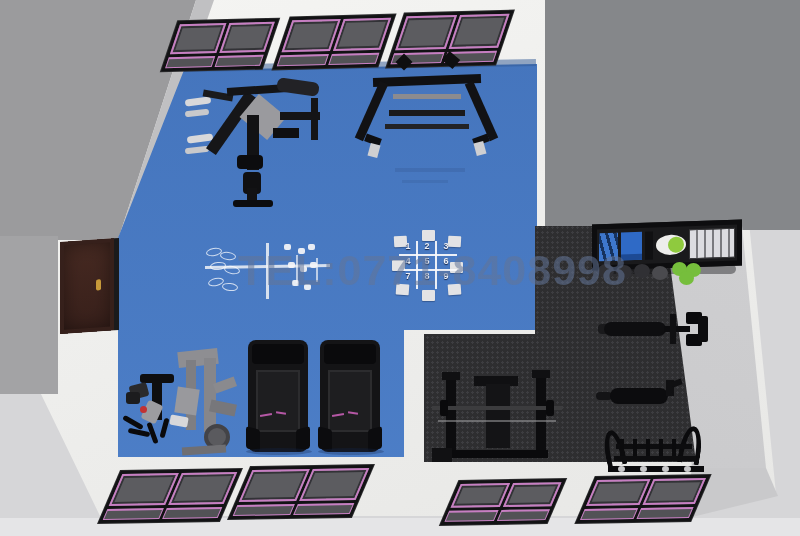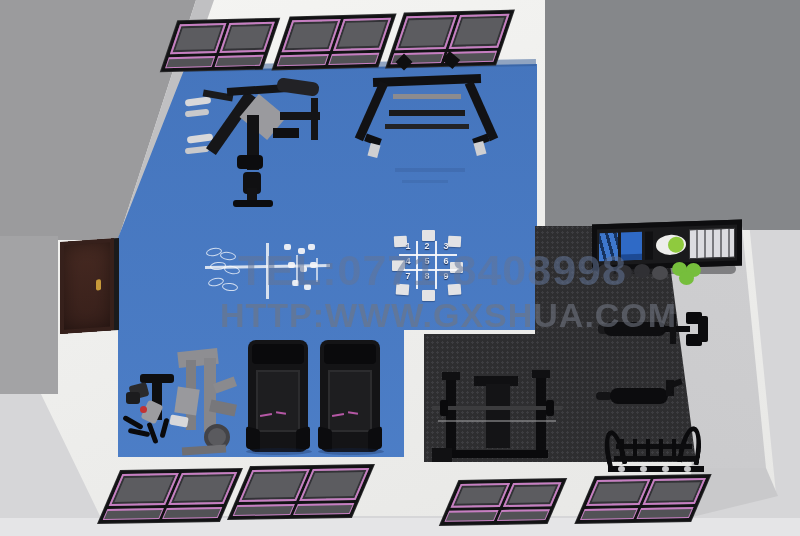--- a/index.html
+++ b/index.html
@@ -276,15 +276,14 @@
     <div class="e" style="left:14px;top:40px;width:7px;height:6px;background:#c8c8ca;border-radius:50%;"></div>
     <div class="e" style="left:36px;top:40px;width:7px;height:6px;background:#c8c8ca;border-radius:50%;"></div>
     <div class="e" style="left:58px;top:40px;width:7px;height:6px;background:#c8c8ca;border-radius:50%;"></div>
     <div class="e" style="left:80px;top:40px;width:7px;height:6px;background:#c8c8ca;border-radius:50%;"></div>
   </div>
 
   <div class="e" style="left:246px;top:448px;width:66px;height:7px;background:rgba(20,40,80,.3);border-radius:50%;"></div>
   <div class="e" style="left:318px;top:448px;width:66px;height:7px;background:rgba(20,40,80,.3);border-radius:50%;"></div>
 
   <div class="wm" style="left:238px;top:246px;font-size:43px;letter-spacing:1px;color:rgba(98,117,152,.55);">TEL:0771-8408998</div>
-  <div class="wm" style="left:220px;top:296px;font-size:34px;letter-spacing:1px;color:rgba(112,117,128,.60);">HTTP:WWW.GXSHUA.COM</div>
 
 </div>
 
 </body></html>

